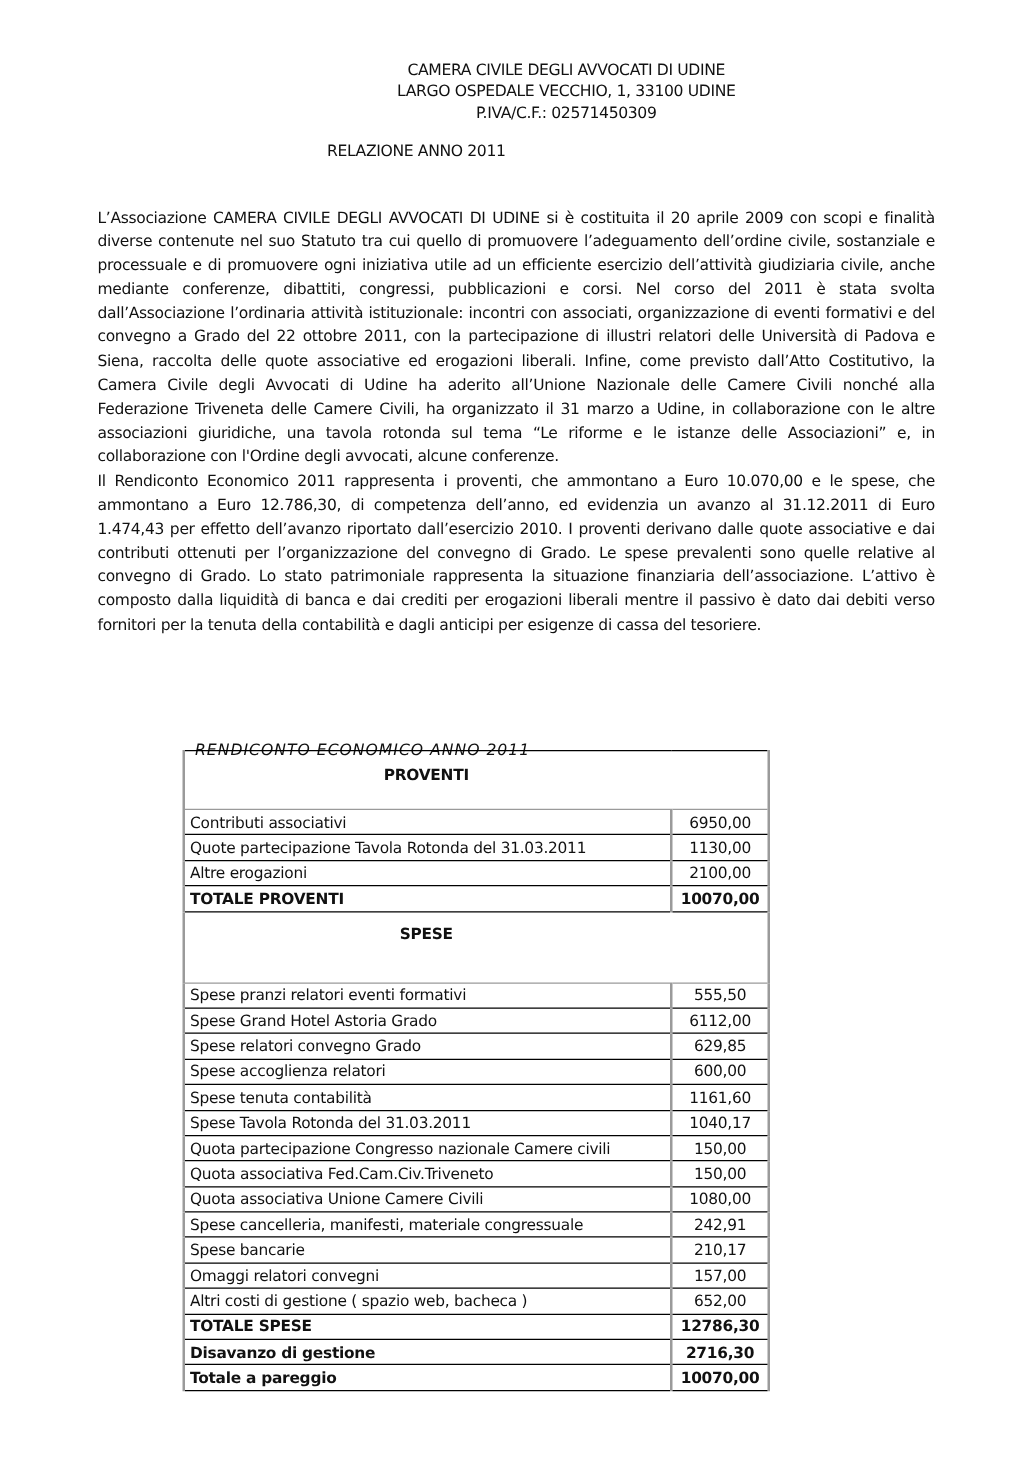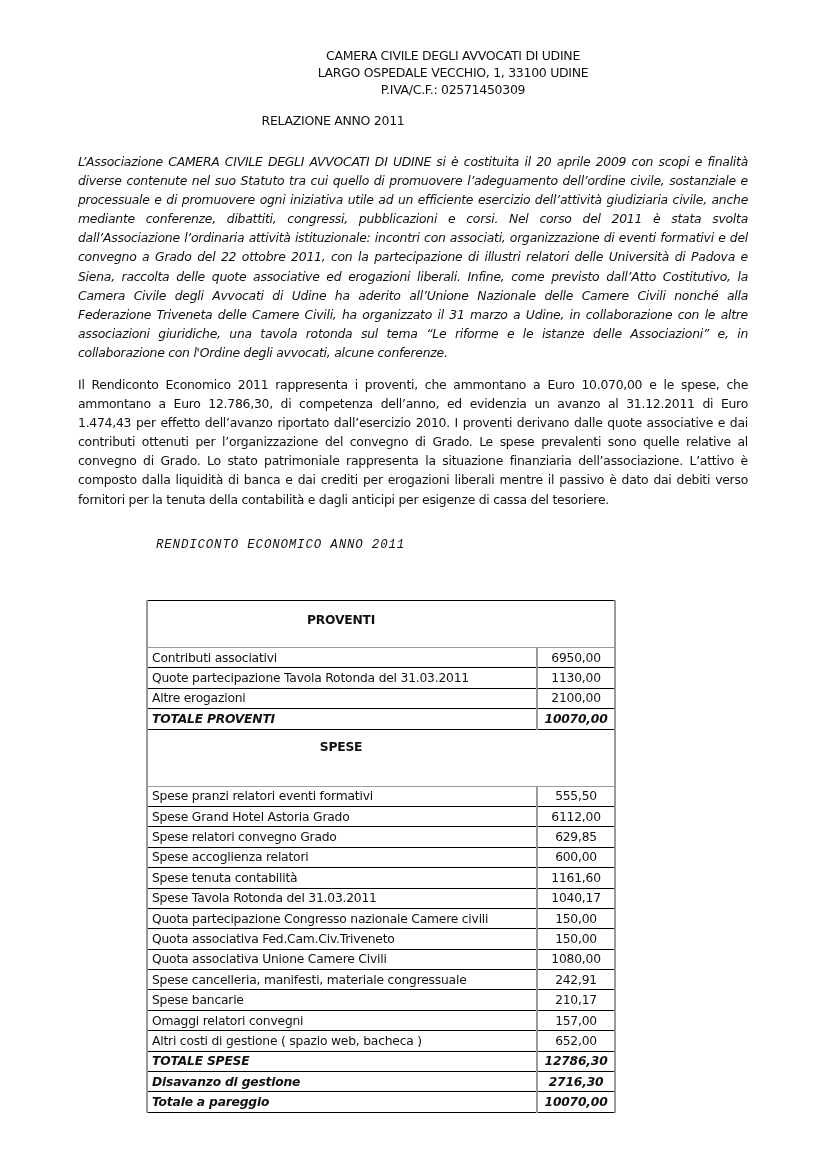--- a/index.html
+++ b/index.html
@@ -39,30 +39,29 @@
     .body-text {
       position: absolute;
       left: 78px;
       width: 670px;
       font-size: 12.4px;
       line-height: 19.1px;
       text-align: justify;
       letter-spacing: -0.25px;
       margin: 0;
     }
-    #para1 { top: 152px; font-style: italic; }
+    #para1 { top: 164px; }
     #para2 { top: 375px; }
     .section-title {
       position: absolute;
-      top: 538px;
+      top: 592px;
       left: 156px;
       font-size: 12.5px;
       font-style: italic;
       letter-spacing: 0.8px;
-      font-family: Liberation Mono, monospace;
     }
     table.rendiconto {
       position: absolute;
       top: 600px;
       left: 146px;
       width: 470px;
       border-collapse: collapse;
       font-size: 12.3px;
       letter-spacing: -0.2px;
     }
@@ -85,21 +84,21 @@
       vertical-align: top;
       padding-top: 10px;
       box-sizing: border-box;
       border-top: 1px solid #000;
       border-bottom: 1px solid #9a9a9a;
     }
     table.rendiconto tr.section-head.spese td {
       height: 57px;
       padding-top: 8px;
     }
-    table.rendiconto tr.total td { font-weight: bold; font-style: italic; }
+    table.rendiconto tr.total td { font-weight: bold; }
     .head-label { display: inline-block; padding-right: 80px; }
   </style>
 </head>
 <body>
 
 <div class="header">
   <div>CAMERA CIVILE DEGLI AVVOCATI DI UDINE</div>
   <div>LARGO OSPEDALE VECCHIO, 1, 33100 UDINE</div>
   <div>P.IVA/C.F.: 02571450309</div>
 </div>

